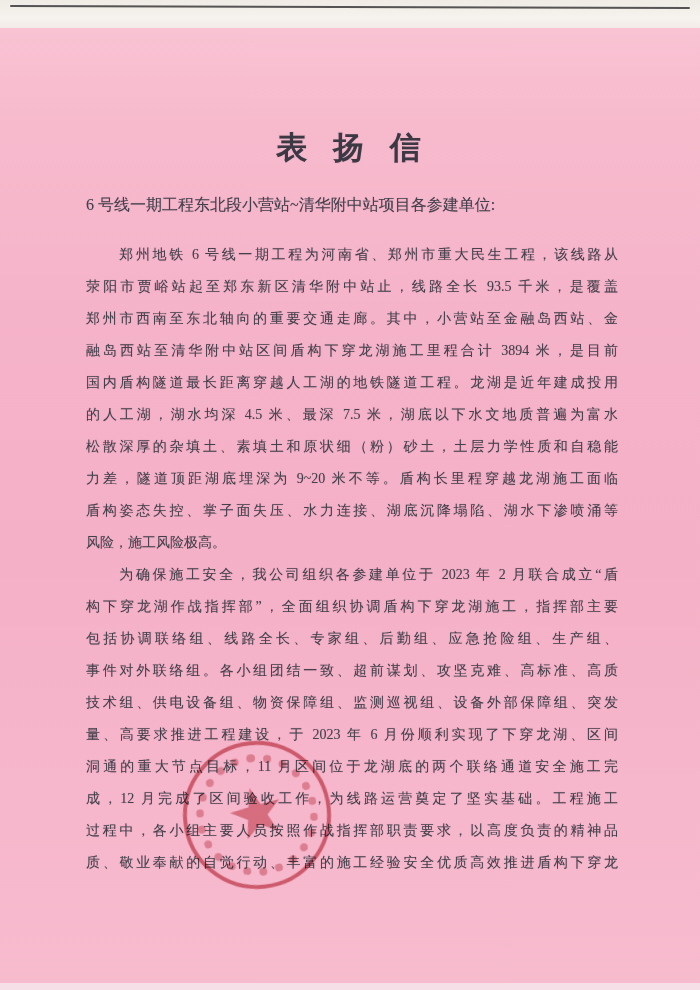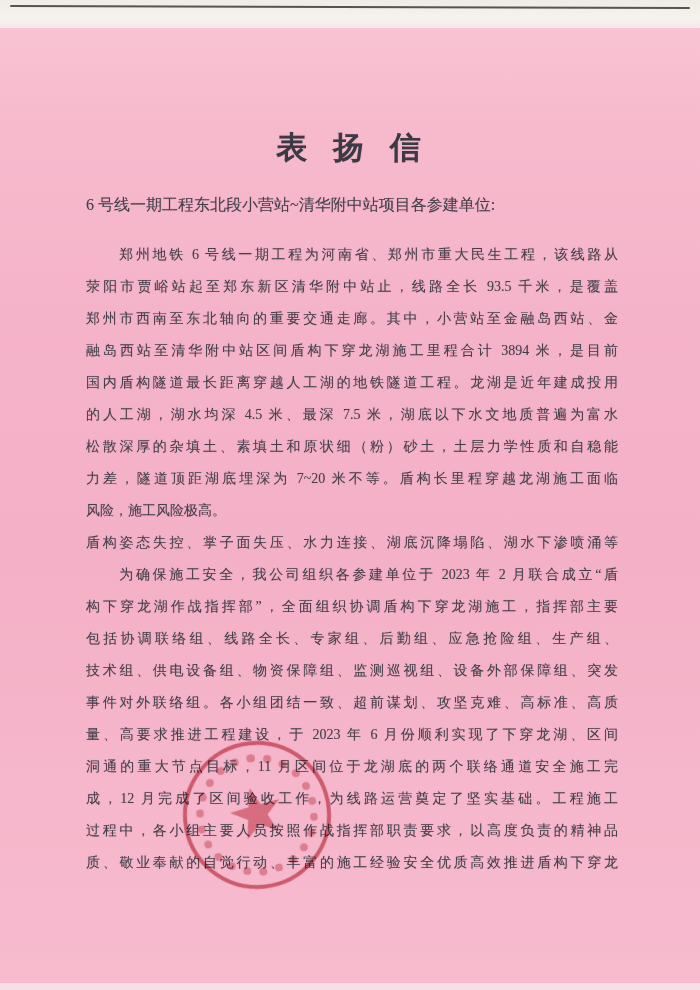--- a/index.html
+++ b/index.html
@@ -104,28 +104,28 @@
 
   <div class="body-block">
 
   <div class="line">　　郑州地铁 6 号线一期工程为河南省、郑州市重大民生工程，该线路从</div>
       <div class="line">荥阳市贾峪站起至郑东新区清华附中站止，线路全长 93.5 千米，是覆盖</div>
       <div class="line">郑州市西南至东北轴向的重要交通走廊。其中，小营站至金融岛西站、金</div>
       <div class="line">融岛西站至清华附中站区间盾构下穿龙湖施工里程合计 3894 米，是目前</div>
       <div class="line">国内盾构隧道最长距离穿越人工湖的地铁隧道工程。龙湖是近年建成投用</div>
       <div class="line">的人工湖，湖水均深 4.5 米、最深 7.5 米，湖底以下水文地质普遍为富水</div>
       <div class="line">松散深厚的杂填土、素填土和原状细（粉）砂土，土层力学性质和自稳能</div>
-      <div class="line">力差，隧道顶距湖底埋深为 7~20 米不等。盾构长里程穿越龙湖施工面临</div>
+      <div class="line">力差，隧道顶距湖底埋深为 9~20 米不等。盾构长里程穿越龙湖施工面临</div>
+      <div class="line">盾构姿态失控、掌子面失压、水力连接、湖底沉降塌陷、湖水下渗喷涌等</div>
       <div class="line para-end">风险，施工风险极高。</div>
-      <div class="line">盾构姿态失控、掌子面失压、水力连接、湖底沉降塌陷、湖水下渗喷涌等</div>
       <div class="line">　　为确保施工安全，我公司组织各参建单位于 2023 年 2 月联合成立“盾</div>
       <div class="line">构下穿龙湖作战指挥部”，全面组织协调盾构下穿龙湖施工，指挥部主要</div>
       <div class="line">包括协调联络组、线路全长、专家组、后勤组、应急抢险组、生产组、</div>
+      <div class="line">事件对外联络组。各小组团结一致、超前谋划、攻坚克难、高标准、高质</div>
       <div class="line">技术组、供电设备组、物资保障组、监测巡视组、设备外部保障组、突发</div>
-      <div class="line">事件对外联络组。各小组团结一致、超前谋划、攻坚克难、高标准、高质</div>
       <div class="line">量、高要求推进工程建设，于 2023 年 6 月份顺利实现了下穿龙湖、区间</div>
       <div class="line">洞通的重大节点目标，11 月区间位于龙湖底的两个联络通道安全施工完</div>
       <div class="line">成，12 月完成了区间验收工作，为线路运营奠定了坚实基础。工程施工</div>
       <div class="line">过程中，各小组主要人员按照作战指挥部职责要求，以高度负责的精神品</div>
       <div class="line">质、敬业奉献的自觉行动、丰富的施工经验安全优质高效推进盾构下穿龙</div>
     </div>
 
   <div class="seal">
     <div class="seal-ring"></div>
     <div class="seal-textring"></div>

